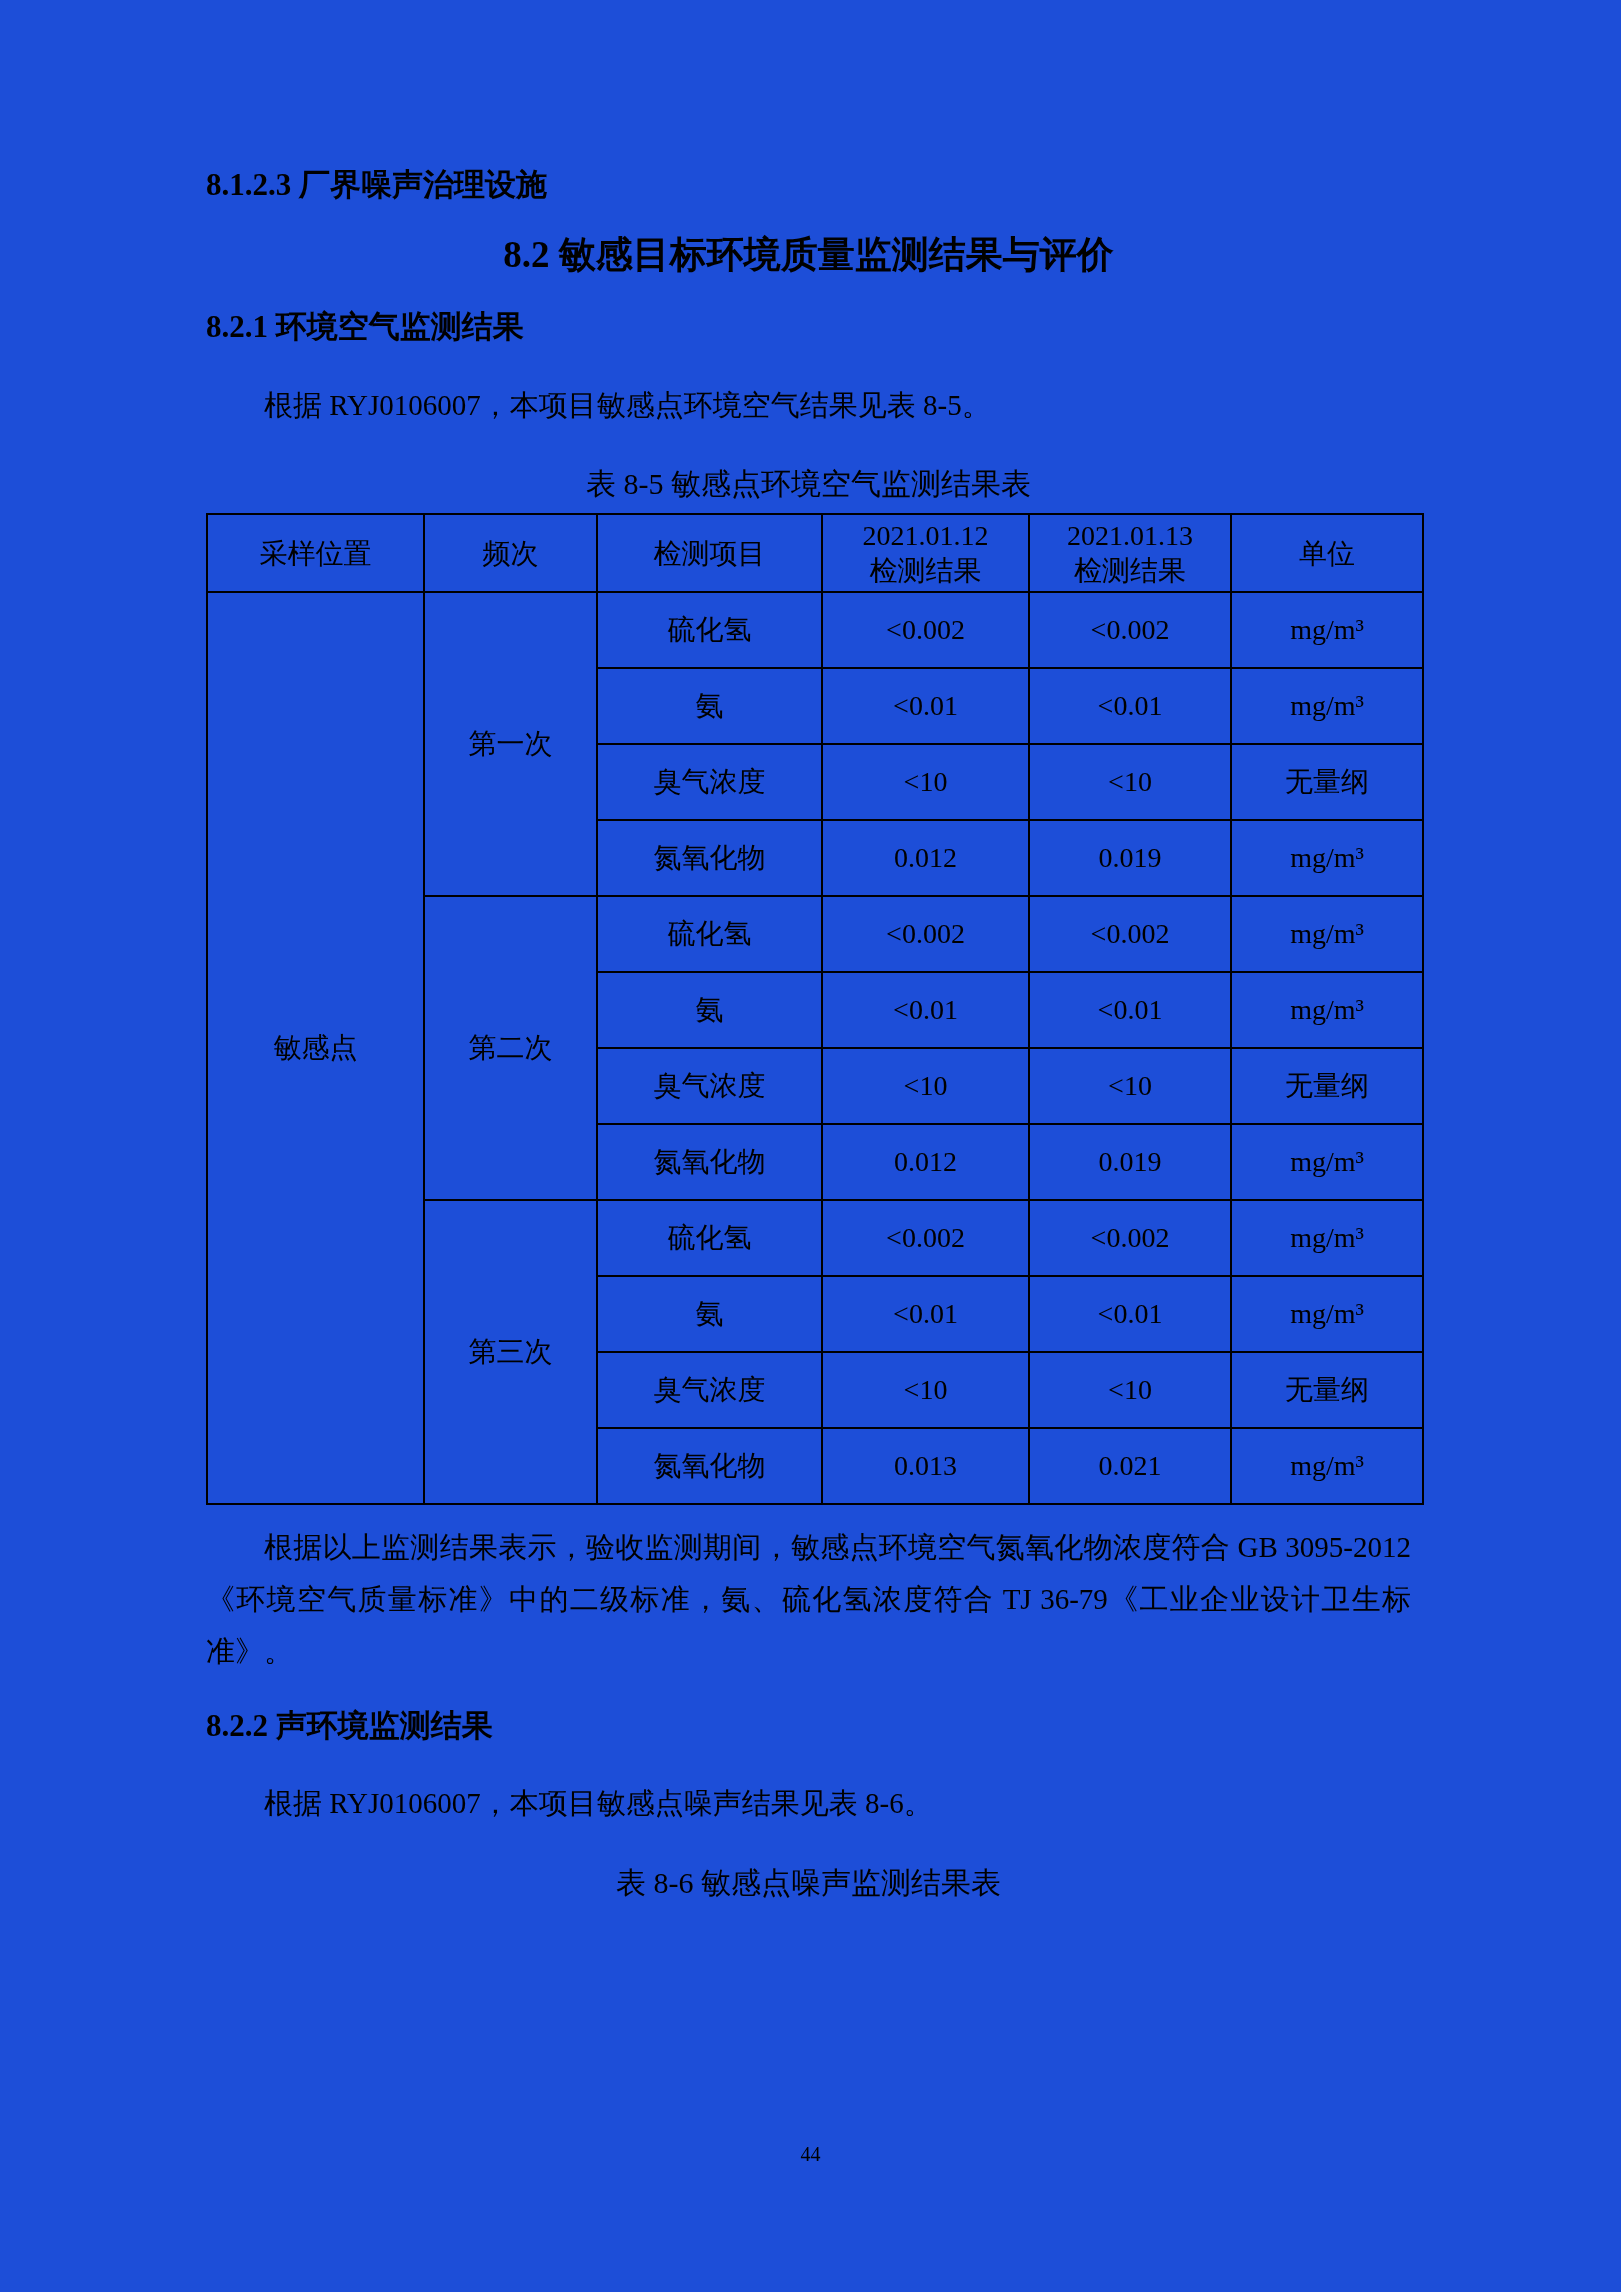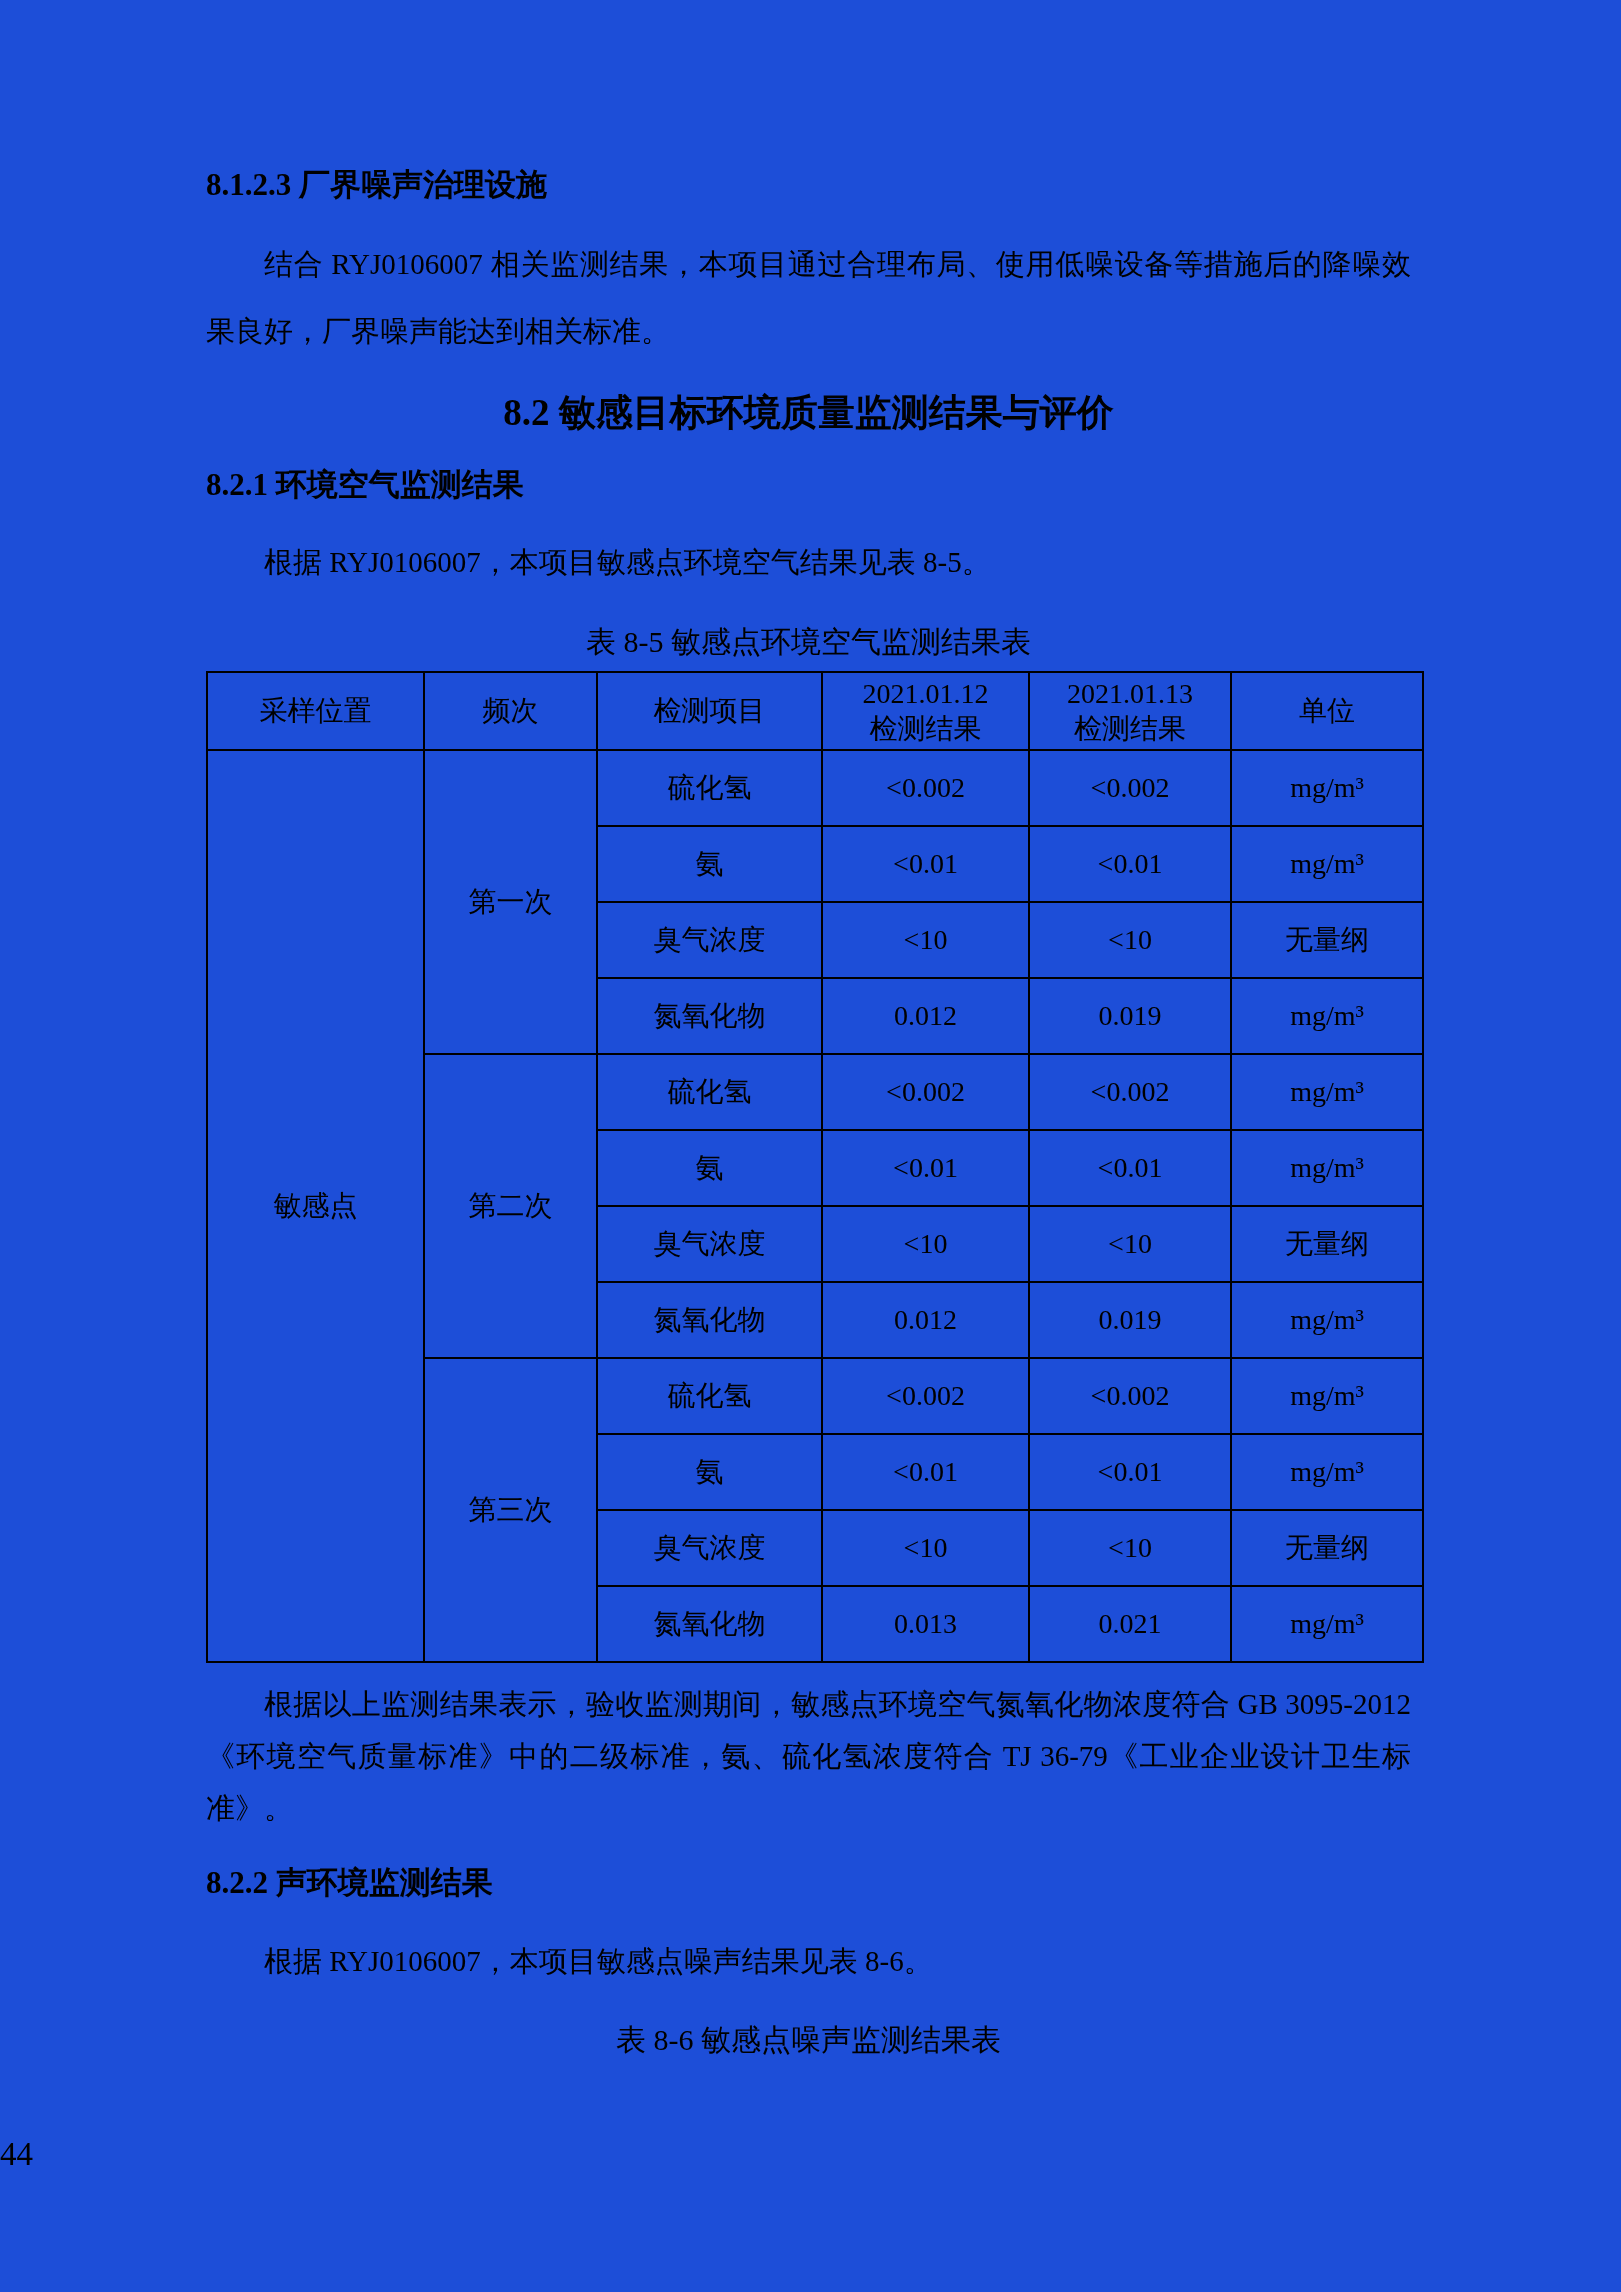--- a/index.html
+++ b/index.html
@@ -81,32 +81,32 @@
     margin: 29px 0 25.5px 0;
   }
   .single-line {
     margin-bottom: 25.5px;
   }
   .page-number {
     position: absolute;
     left: 0;
     right: 0;
     bottom: 123px;
-    font-size: 33px;
+    text-align: center;
+    font-size: 20px;
     line-height: 31px;
   }
 </style>
 </head>
 <body>
 
 <div class="page">
 
   <h3 class="h-sub">8.1.2.3 厂界噪声治理设施</h3>
 
-  <p class="body-para">结合 RYJ0106007 相关监测结果，本项目通过合理布局、使用低噪设备等措施后的降噪效果良好，厂界噪声能达到相关标准。</p>
 
   <h2 class="h-main">8.2 敏感目标环境质量监测结果与评价</h2>
 
   <h3 class="h-sub2">8.2.1 环境空气监测结果</h3>
 
   <p class="body-para single-line">根据 RYJ0106007，本项目敏感点环境空气结果见表 8-5。</p>
 
   <div class="table-caption">表 8-5  敏感点环境空气监测结果表</div>
 
   <table class="monitor">

